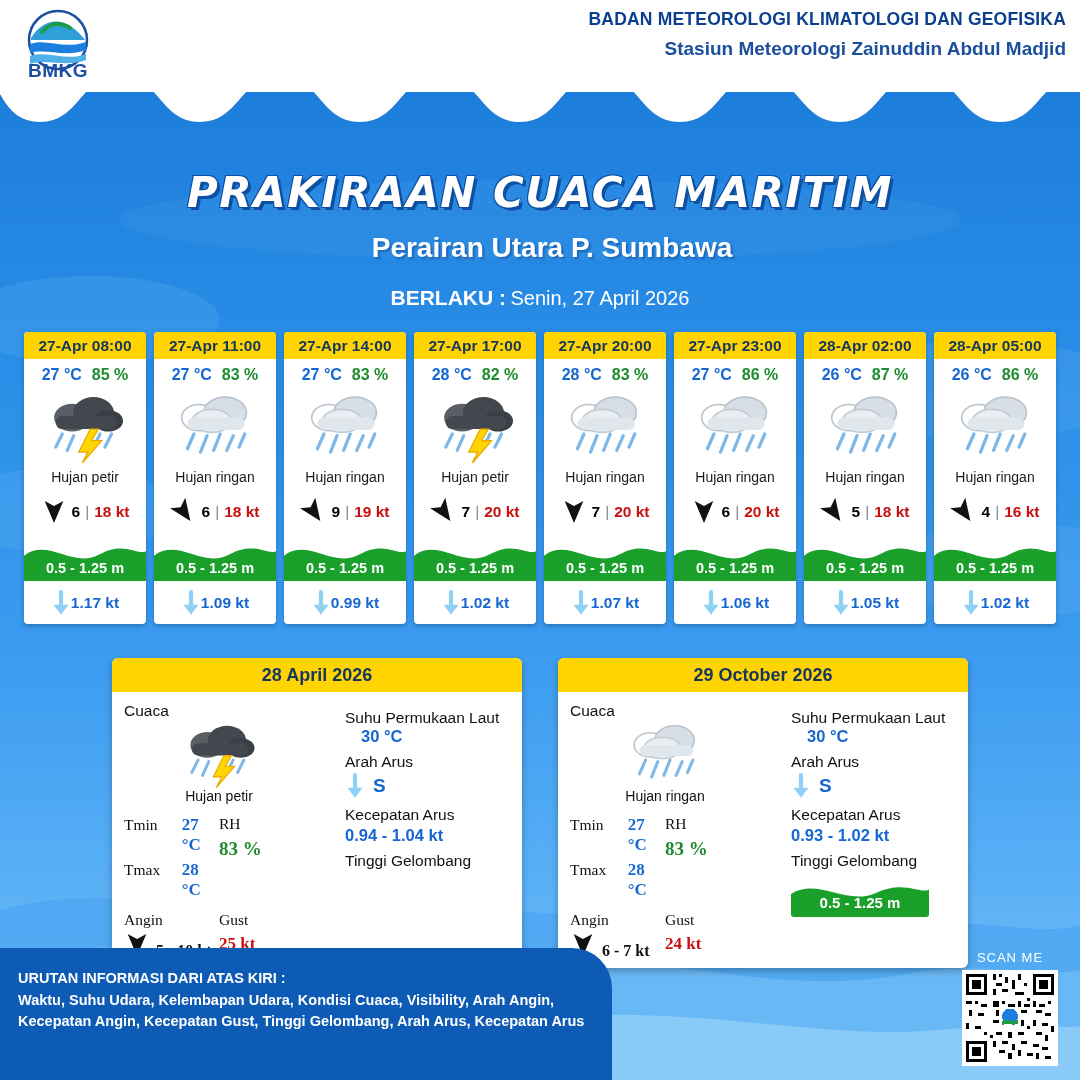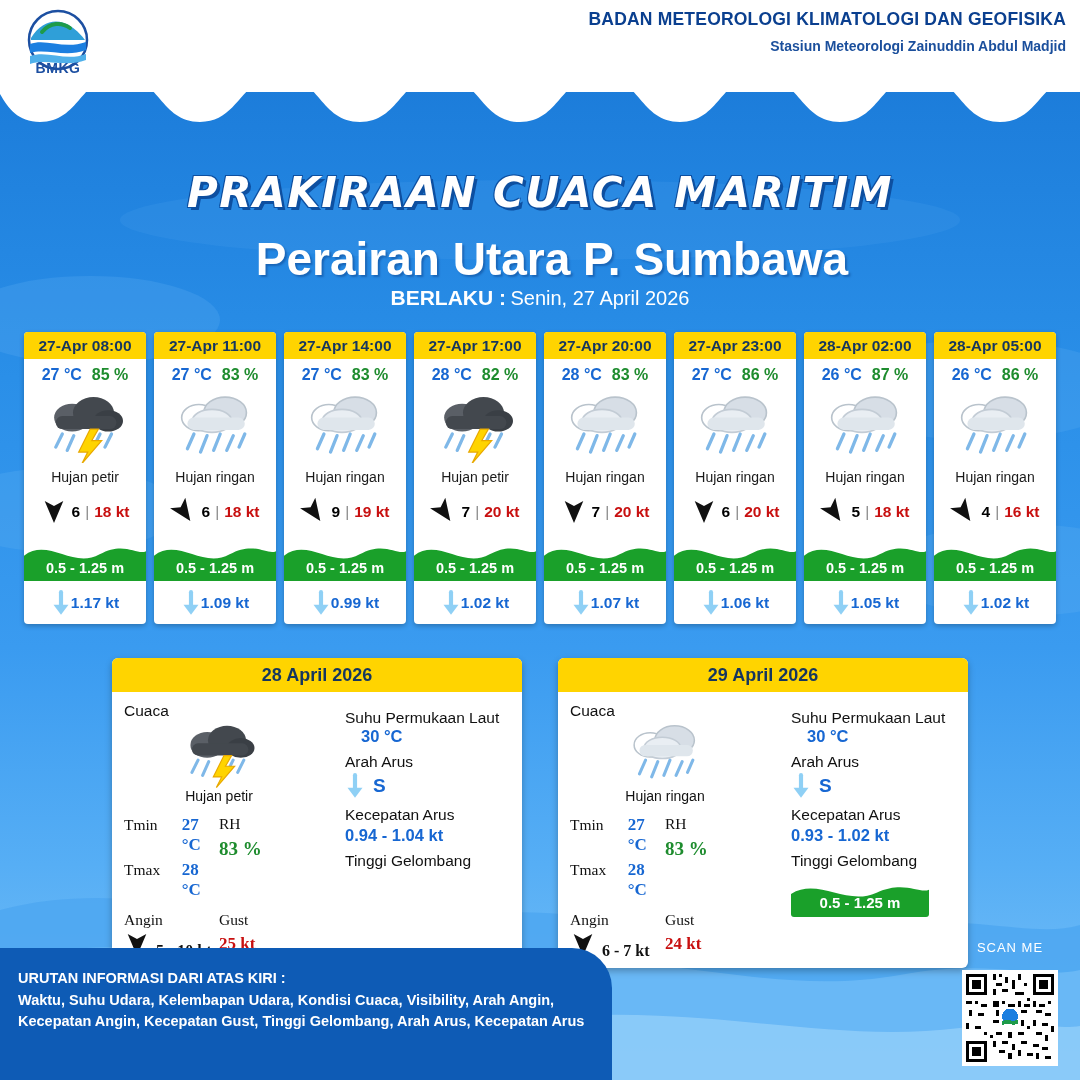--- a/index.html
+++ b/index.html
@@ -31,44 +31,44 @@
     z-index: 5;
   }
   .header-scallop {
     position: absolute; top: 60px; left: 0; right: 0; height: 80px; z-index: 5;
   }
   .logo {
     position: absolute; left: 18px; top: 8px; width: 80px; height: 78px; z-index: 7;
   }
   .logo-text {
     position: absolute; left: 18px; top: 60px; width: 80px; text-align: center;
-    font-weight: bold; font-size: 14px; color: #1c4fa1; letter-spacing: 0.5px; z-index: 7;
+    font-weight: bold; font-size: 19px; color: #1c4fa1; letter-spacing: 0.5px; z-index: 7;
   }
   .header-title {
     position: absolute; right: 14px; top: 9px; text-align: right;
     font-weight: bold; font-size: 17.5px; color: #0a3f8f; letter-spacing: 0.2px; z-index: 7;
   }
   .header-sub {
     position: absolute; right: 14px; top: 38px; text-align: right;
-    font-weight: bold; font-size: 14px; color: #1b4f9c; z-index: 7;
+    font-weight: bold; font-size: 19px; color: #1b4f9c; z-index: 7;
   }
 
   
   .main-title {
     position: absolute; top: 168px; left: 0; right: 0; text-align: center;
     font-family: "DejaVu Sans", sans-serif;
     font-weight: bold; font-style: italic;
     font-size: 42px; letter-spacing: 1.5px;
     color: #ffffff;
     text-shadow: 3px 3px 0 #0d4fa0, -1px -1px 0 #0d4fa0, 1px -1px 0 #0d4fa0, -1px 1px 0 #0d4fa0;
     z-index: 6;
   }
   .sub-title {
     position: absolute; top: 232px; left: 0; right: 0; text-align: center;
-    font-weight: bold; font-size: 46px; color: #ffffff;
+    font-weight: bold; font-size: 28px; color: #ffffff;
     text-shadow: 2px 2px 2px rgba(10,60,130,0.45);
     z-index: 6;
     margin-left: 24px;
   }
   .validity {
     position: absolute; top: 286px; left: 0; right: 0;
     display: flex; justify-content: center; gap: 80px;
     z-index: 6;
   }
   .validity .lbl { font-weight: bold; font-size: 21px; color: #ffffff; }
@@ -169,21 +169,21 @@
     position: absolute; left: 18px; top: 22px;
     font-weight: bold; font-size: 14.5px; color: #ffffff;
   }
   .footer-panel .f-body {
     position: absolute; left: 18px; top: 42px; right: 16px;
     font-weight: bold; font-size: 14.5px; color: #ffffff; line-height: 1.45;
   }
   .qr-wrap {
     position: absolute; right: 22px; bottom: 14px; width: 96px; z-index: 6; text-align: center;
   }
-  .qr-label { color: #ffffff; font-size: 13px; letter-spacing: 1px; margin-bottom: 15px; }
+  .qr-label { color: #ffffff; font-size: 13px; letter-spacing: 1px; margin-bottom: 5px; }
   .qr { width: 96px; height: 96px; background: #ffffff; padding: 4px; }
 </style>
 </head>
 <body>
 
 <div class="bg">
   <svg class="bg-clouds" viewBox="0 0 1080 560" preserveAspectRatio="none">
     <ellipse cx="90" cy="230" rx="130" ry="44" fill="#58aaf0" opacity=".55"></ellipse>
     <ellipse cx="980" cy="300" rx="150" ry="50" fill="#58aaf0" opacity=".5"></ellipse>
     <ellipse cx="60" cy="420" rx="120" ry="42" fill="#64b3f2" opacity=".45"></ellipse>
@@ -680,21 +680,21 @@
   </svg>
           <span class="arus-dir">S</span>
         </div>
         <div class="sec-lbl">Kecepatan Arus</div>
         <div class="sec-val">0.94 - 1.04 kt</div>
         <div class="sec-lbl">Tinggi Gelombang</div>
       </div>
     </div>
     </div>
     <div class="daily">
-    <div class="daily-head">29 April 2026</div>
+    <div class="daily-head">29 October 2026</div>
     <div class="daily-body">
       <div class="d-left">
         <div class="d-lbl">Cuaca</div>
         <div class="d-icon">
             <svg viewBox="0 0 100 86" width="76.80000000000001" height="65.60000000000001">
     <g>
       <ellipse cx="30" cy="30" rx="21" ry="16" fill="#ffffff" stroke="#b9c3cc" stroke-width="2"></ellipse>
       <ellipse cx="62" cy="24" rx="26" ry="19" fill="#d7dee6" stroke="#b9c3cc" stroke-width="2"></ellipse>
       <ellipse cx="46" cy="34" rx="24" ry="14" fill="#e9eef3" stroke="#c3ccd5" stroke-width="2"></ellipse>
       <rect x="16" y="30" width="70" height="15" rx="7.5" fill="#dfe6ec"></rect>

